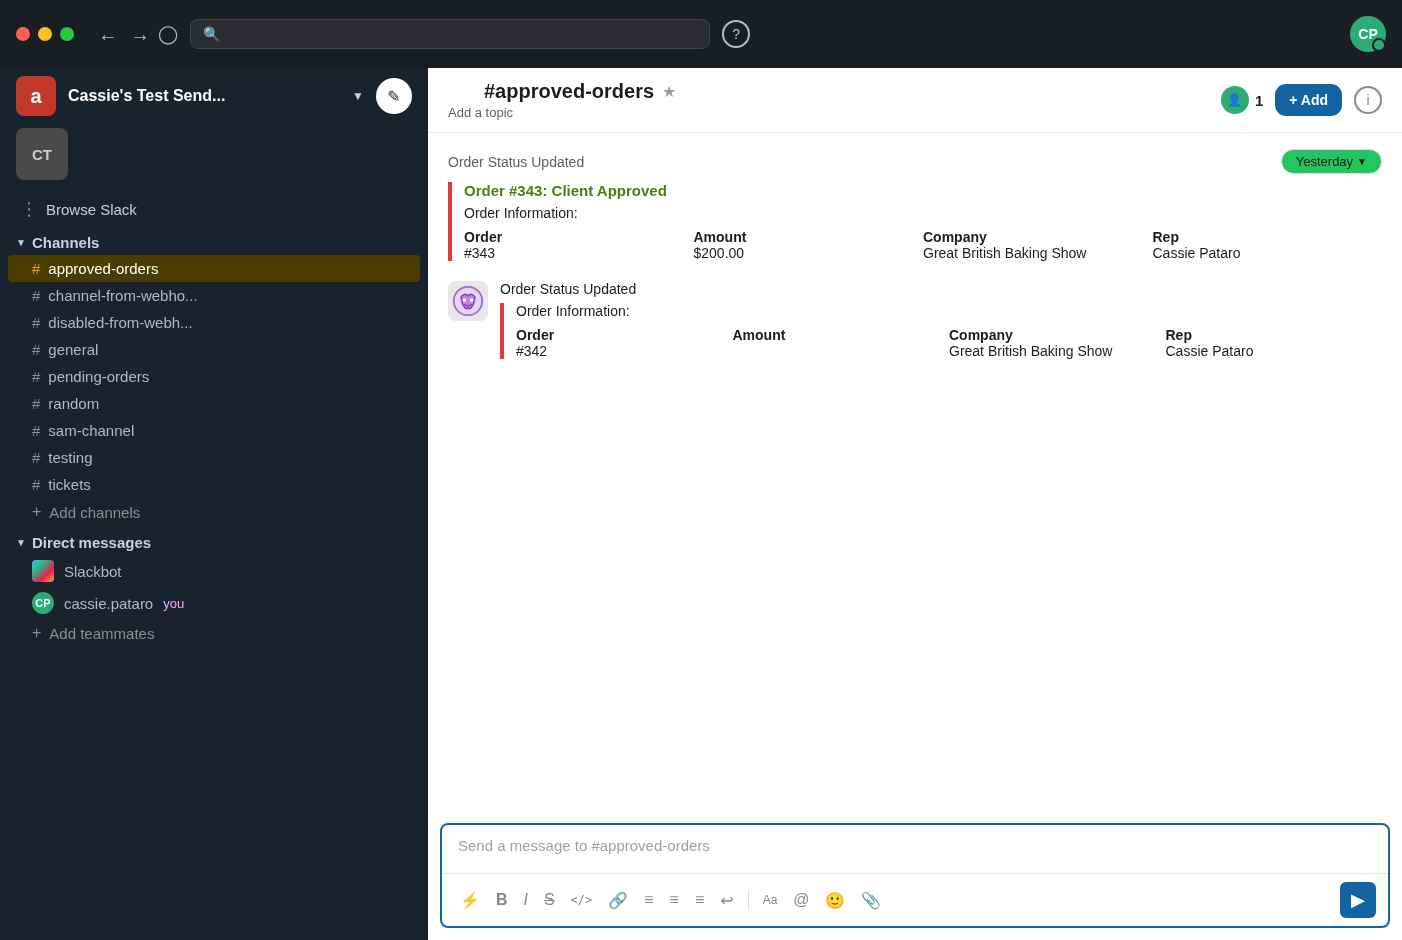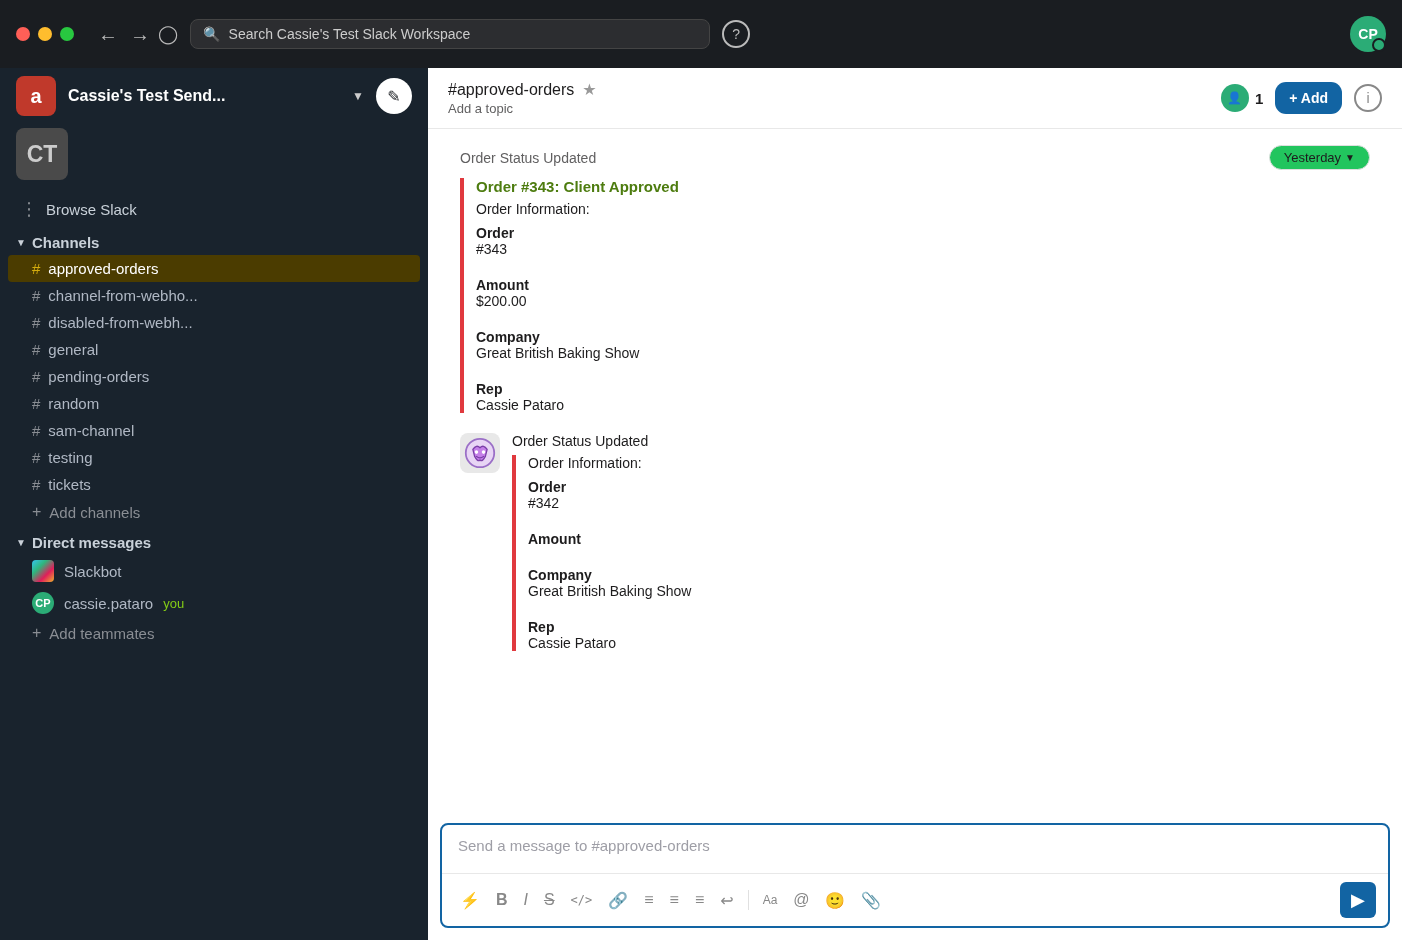--- a/index.html
+++ b/index.html
@@ -66,21 +66,21 @@
       display: flex; align-items: center; justify-content: center;
       font-weight: bold; font-size: 20px; color: white; flex-shrink: 0;
     }
     .workspace-name { color: #fff; font-weight: 700; font-size: 16px; flex: 1; }
     .workspace-arrow { color: #ccc; font-size: 12px; }
     .compose-btn { width: 36px; height: 36px; border-radius: 50%; background: #fff; border: none; cursor: pointer; display: flex; align-items: center; justify-content: center; font-size: 16px; color: #1a1d21; }
 
     .ct-avatar {
       width: 52px; height: 52px; background: #4a4a4a; border-radius: 8px;
       display: flex; align-items: center; justify-content: center;
-      color: #ccc; font-weight: bold; font-size: 23px; margin: 0 auto 8px 16px;
+      color: #ccc; font-weight: bold; font-size: 15px; margin: 0 auto 8px 16px;
     }
 
     
     .sidebar-nav { padding: 4px 0; }
     .nav-item {
       display: flex; align-items: center; gap: 8px;
       padding: 6px 16px 6px 20px;
       color: #c9d1d9; font-size: 15px; cursor: pointer;
     }
     .nav-dots { font-size: 18px; color: #8a8e94; }
@@ -115,60 +115,60 @@
     
     .dm-item {
       display: flex; align-items: center; gap: 10px;
       padding: 5px 16px 5px 24px;
       color: #b0b8c4; font-size: 15px; cursor: pointer;
       margin: 0 8px;
     }
     .dm-avatar { width: 22px; height: 22px; border-radius: 4px; flex-shrink: 0; }
     .dm-avatar-slackbot { background: linear-gradient(135deg, #36c5f0, #2eb67d, #e01e5a, #ecb22e); }
     .dm-avatar-user { background: #2bac76; display: flex; align-items: center; justify-content: center; color: white; font-size: 11px; font-weight: bold; border-radius: 50%; }
-    .you-badge { color: #84cc16; font-size: 13px; }
+    .you-badge { color: #f0abfc; font-size: 13px; }
 
     
     .main-content {
       flex: 1;
       background: #fff;
       display: flex;
       flex-direction: column;
       overflow: hidden;
     }
 
     
     .channel-header {
       display: flex;
       align-items: center;
       padding: 12px 20px;
       border-bottom: 1px solid #e8e8e8;
       flex-shrink: 0;
     }
     .channel-header-left { flex: 1; }
     .channel-title { display: flex; align-items: center; gap: 8px; }
-    .channel-name { font-size: 16px; font-weight: 400; color: #1d1c1d; }
+    .channel-name { font-size: 20px; font-weight: 700; color: #1d1c1d; margin-left: 36px; }
     .star-icon { color: #999; font-size: 16px; cursor: pointer; }
     .channel-topic { font-size: 13px; color: #616061; margin-top: 2px; cursor: pointer; }
     .channel-header-right { display: flex; align-items: center; gap: 12px; }
     .members-btn { display: flex; align-items: center; gap: 6px; cursor: pointer; background: none; border: none; }
     .member-icon { width: 28px; height: 28px; border-radius: 50%; background: #2bac76; display: flex; align-items: center; justify-content: center; color: white; font-size: 12px; }
     .member-count { font-size: 15px; color: #1d1c1d; font-weight: 600; }
     .add-btn {
       background: #1264a3; color: white; border: none; border-radius: 11px;
       padding: 8px 14px; font-size: 14px; font-weight: 600; cursor: pointer;
       display: flex; align-items: center; gap: 4px;
     }
     .info-btn { width: 28px; height: 28px; border-radius: 50%; border: 2px solid #888; background: none; cursor: pointer; display: flex; align-items: center; justify-content: center; color: #888; font-size: 14px; }
 
     
     .messages-area {
       flex: 1;
       overflow-y: auto;
-      padding: 16px 32px;
+      padding: 16px 20px;
     }
 
     
     .message-block { margin-bottom: 20px; }
 
     
     .status-label {
       display: flex; align-items: center; justify-content: space-between;
       margin-bottom: 8px;
     }
@@ -181,21 +181,21 @@
     .date-arrow { font-size: 10px; }
 
     
     .order-card {
       border-left: 4px solid #e0393e;
       padding-left: 12px;
       margin-left: 0;
     }
     .order-title { color: #4d7c0f; font-size: 15px; font-weight: 600; margin-bottom: 6px; cursor: pointer; }
     .order-info-label { font-size: 14px; color: #1d1c1d; margin-bottom: 8px; }
-    .order-grid { display: grid; grid-template-columns: 1fr; gap: 20px 0; }
+    .order-grid { display: grid; grid-template-columns: 1fr 1fr 1fr 1fr; gap: 12px 0; }
     .order-field-label { font-size: 14px; font-weight: 700; color: #1d1c1d; }
     .order-field-value { font-size: 14px; color: #1d1c1d; }
 
     
     .bot-message { display: flex; gap: 12px; margin-bottom: 20px; }
     .bot-avatar-inner {
       width: 40px; height: 40px; border-radius: 8px;
       background: #e8e8e8; display: flex; align-items: center; justify-content: center;
       overflow: hidden;
     }
@@ -247,21 +247,20 @@
     <div class="wc wc-yellow"></div>
     <div class="wc wc-green"></div>
   </div>
   <div class="nav-buttons">
     <button class="nav-btn">←</button>
     <button class="nav-btn">→</button>
     <button class="history-btn">◯</button>
   </div>
   <div class="search-bar">
     <span class="search-icon-svg">🔍</span>
-    <span class="search-text">Search Cassie's Test Slack Workspace</span>
   </div>
   <button class="help-btn">?</button>
   <button class="avatar-btn">
     <span>CP</span>
   </button>
 </div>
 
 <div class="main-layout">
 
   <div class="sidebar">

